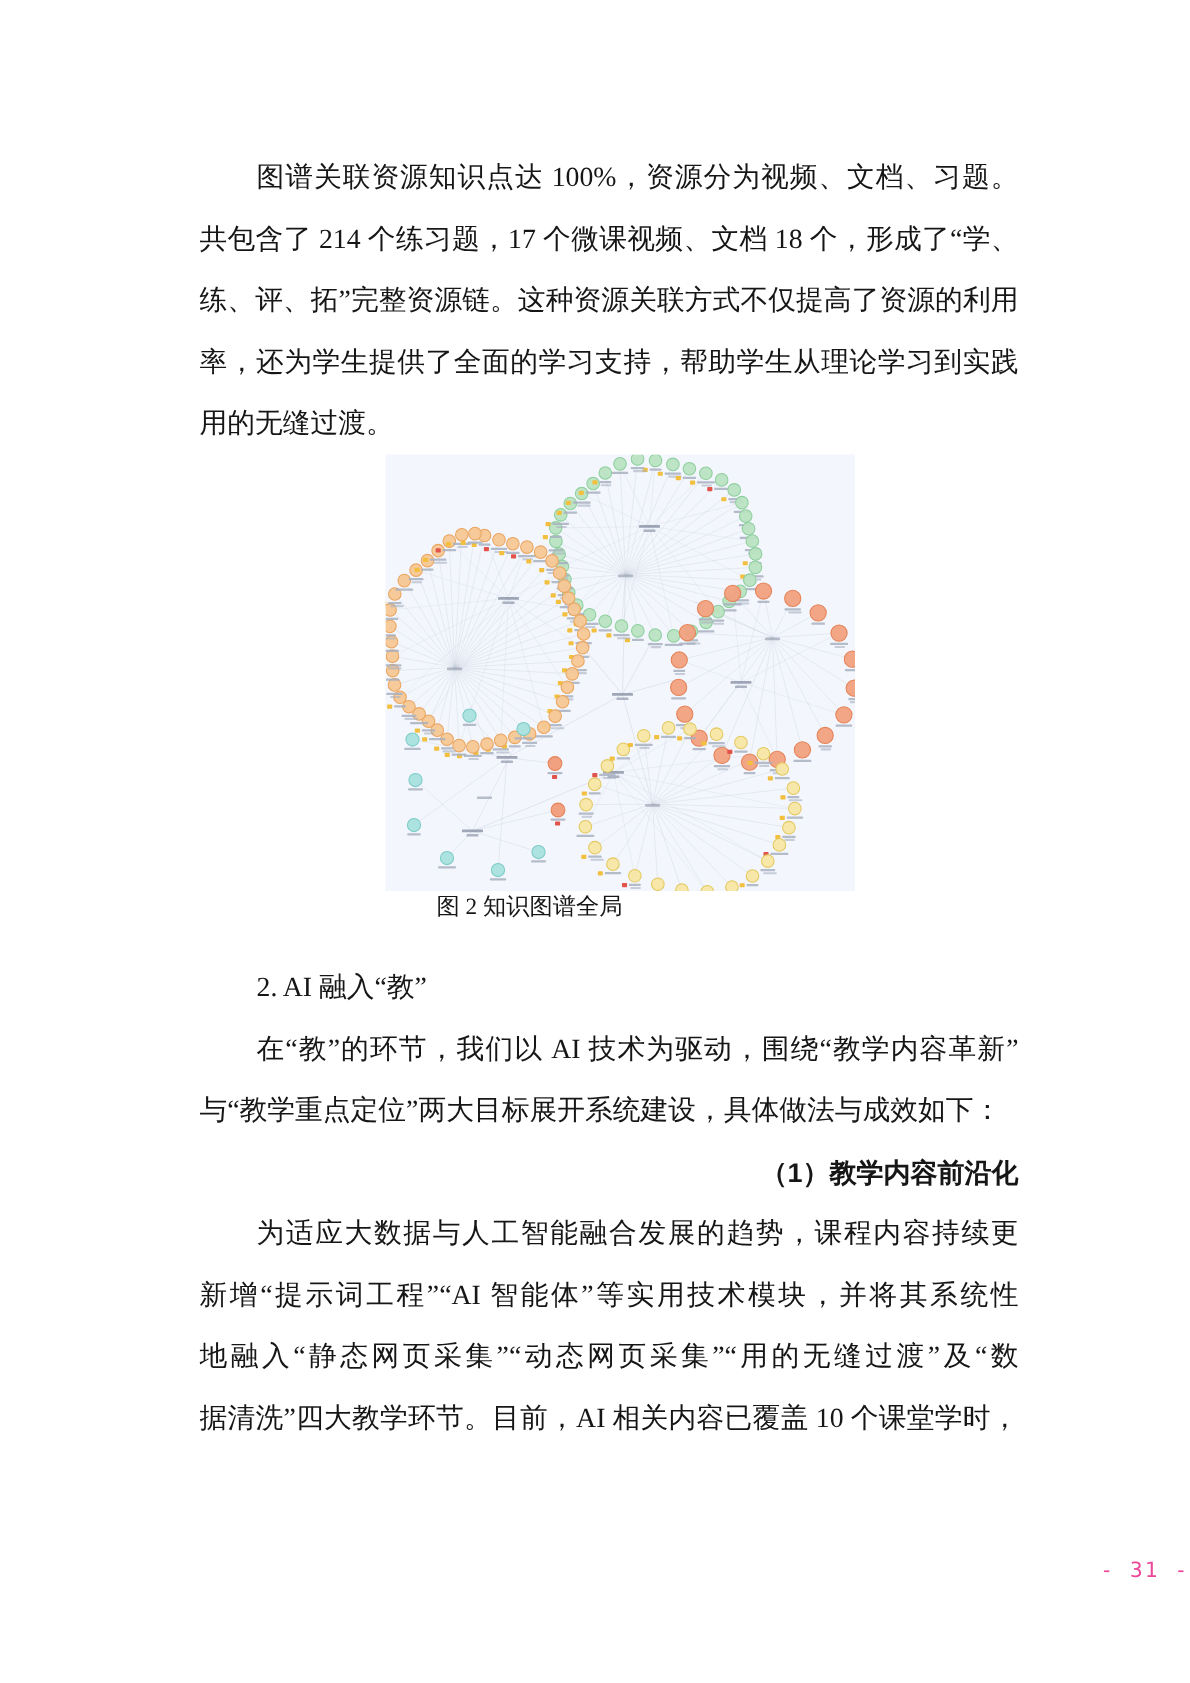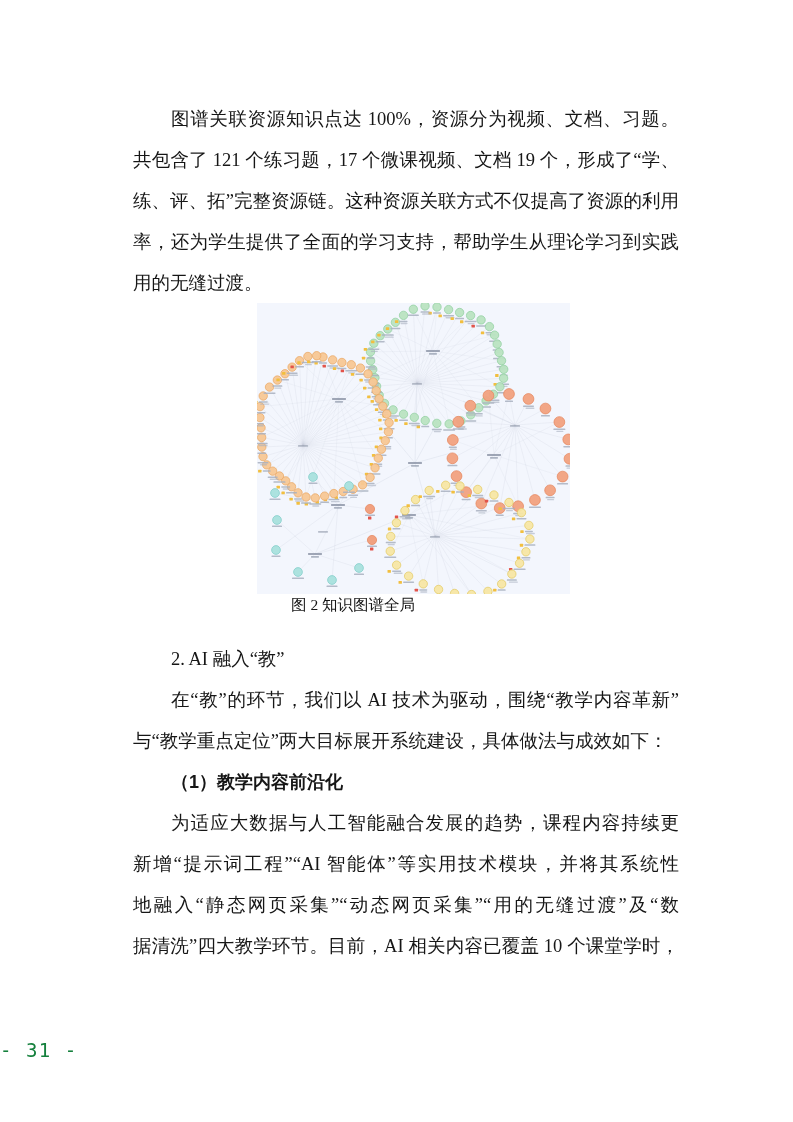--- a/index.html
+++ b/index.html
@@ -2,36 +2,36 @@
 <html><head>
 <meta charset="utf-8">
 <style>
   html,body{margin:0;padding:0;background:#ffffff;}
   .doc{position:relative;width:793px;height:1122px;background:#ffffff;overflow:hidden;
        font-family:"Liberation Serif","DejaVu Serif",serif;color:#161616;}
   .tb{position:absolute;left:120px;width:559px;font-size:18.5px;line-height:41px;}
   .ln{height:41px;overflow:hidden;white-space:normal;margin-left:13px;}
   .j{text-align:justify;text-align-last:justify;}
   .ind{text-indent:38px;}
-  .h3b{font-weight:bold;font-family:"Liberation Sans","DejaVu Sans",sans-serif;font-size:18px;}
+  .h3b{font-weight:bold;font-family:"Liberation Sans","DejaVu Sans",sans-serif;font-size:18px;text-align:right;}
   .figure{position:absolute;left:257px;top:303px;width:313px;height:291px;overflow:hidden;}
   .figure svg{display:block;width:313px;height:291px;}
   .caption{position:absolute;left:0;top:593px;width:706px;text-align:center;
            font-size:15.5px;line-height:24px;}
-  .footer{position:absolute;left:0;top:1039px;width:793px;text-align:left;
-          font-size:19px;letter-spacing:1.5px;font-family:"DejaVu Sans Mono","Liberation Mono",monospace;color:#15803d;}
+  .footer{position:absolute;left:0;top:1039px;width:793px;text-align:right;
+          font-size:14px;letter-spacing:1.5px;font-family:"DejaVu Sans Mono","Liberation Mono",monospace;color:#ec4899;}
 </style>
 </head>
 <body>
 
 <div class="doc">
 
   <div class="tb" style="top:99px">
     <div class="ln j ind">图谱关联资源知识点达 100%，资源分为视频、文档、习题。总</div>
-    <div class="ln j">共包含了 121 个练习题，17 个微课视频、文档 19 个，形成了“学、</div>
+    <div class="ln j">共包含了 214 个练习题，17 个微课视频、文档 18 个，形成了“学、</div>
     <div class="ln j">练、评、拓”完整资源链。这种资源关联方式不仅提高了资源的利用</div>
     <div class="ln j">率，还为学生提供了全面的学习支持，帮助学生从理论学习到实践应</div>
     <div class="ln">用的无缝过渡。</div>
   </div>
 
   <div class="figure" style="background: rgb(243, 246, 253);">
     <svg viewBox="0 0 313 291" xmlns="http://www.w3.org/2000/svg">
         <g stroke="#c6cdda" stroke-width="0.55">
           <line x1="160" y1="80" x2="158" y2="160" stroke-opacity="0.5"></line>
           <line x1="158" y1="160" x2="81" y2="202" stroke-opacity="0.5"></line>

